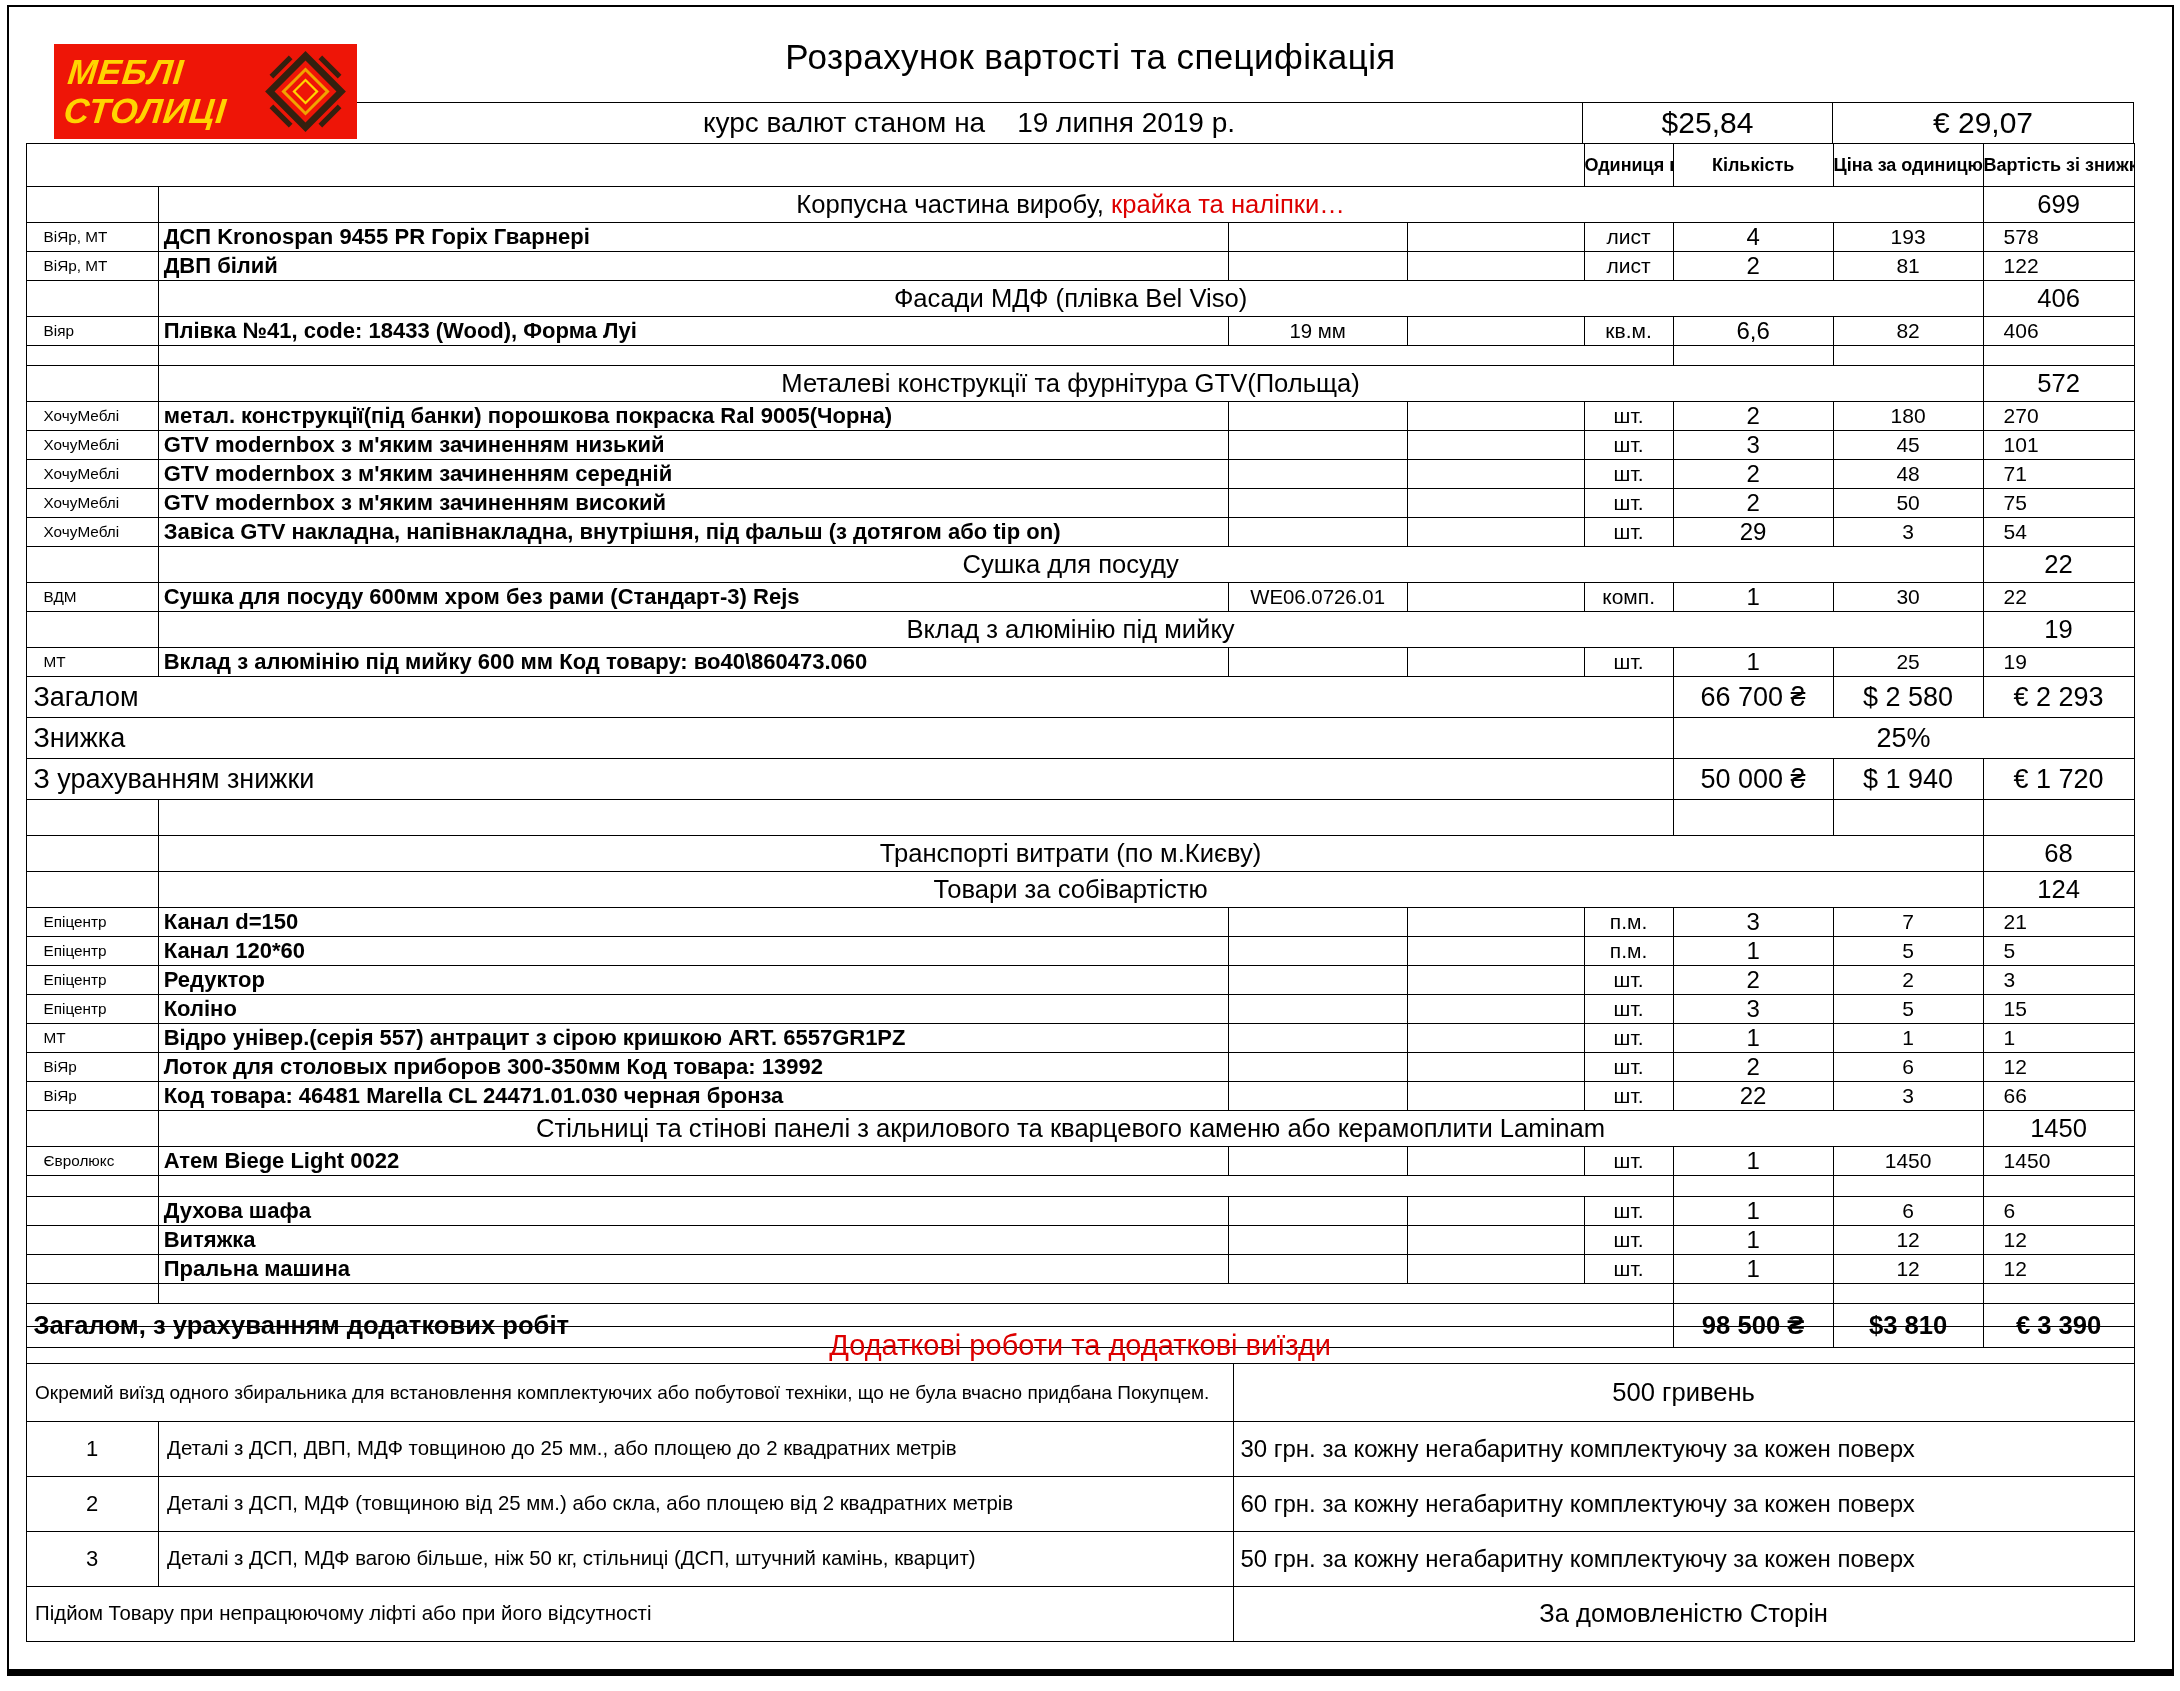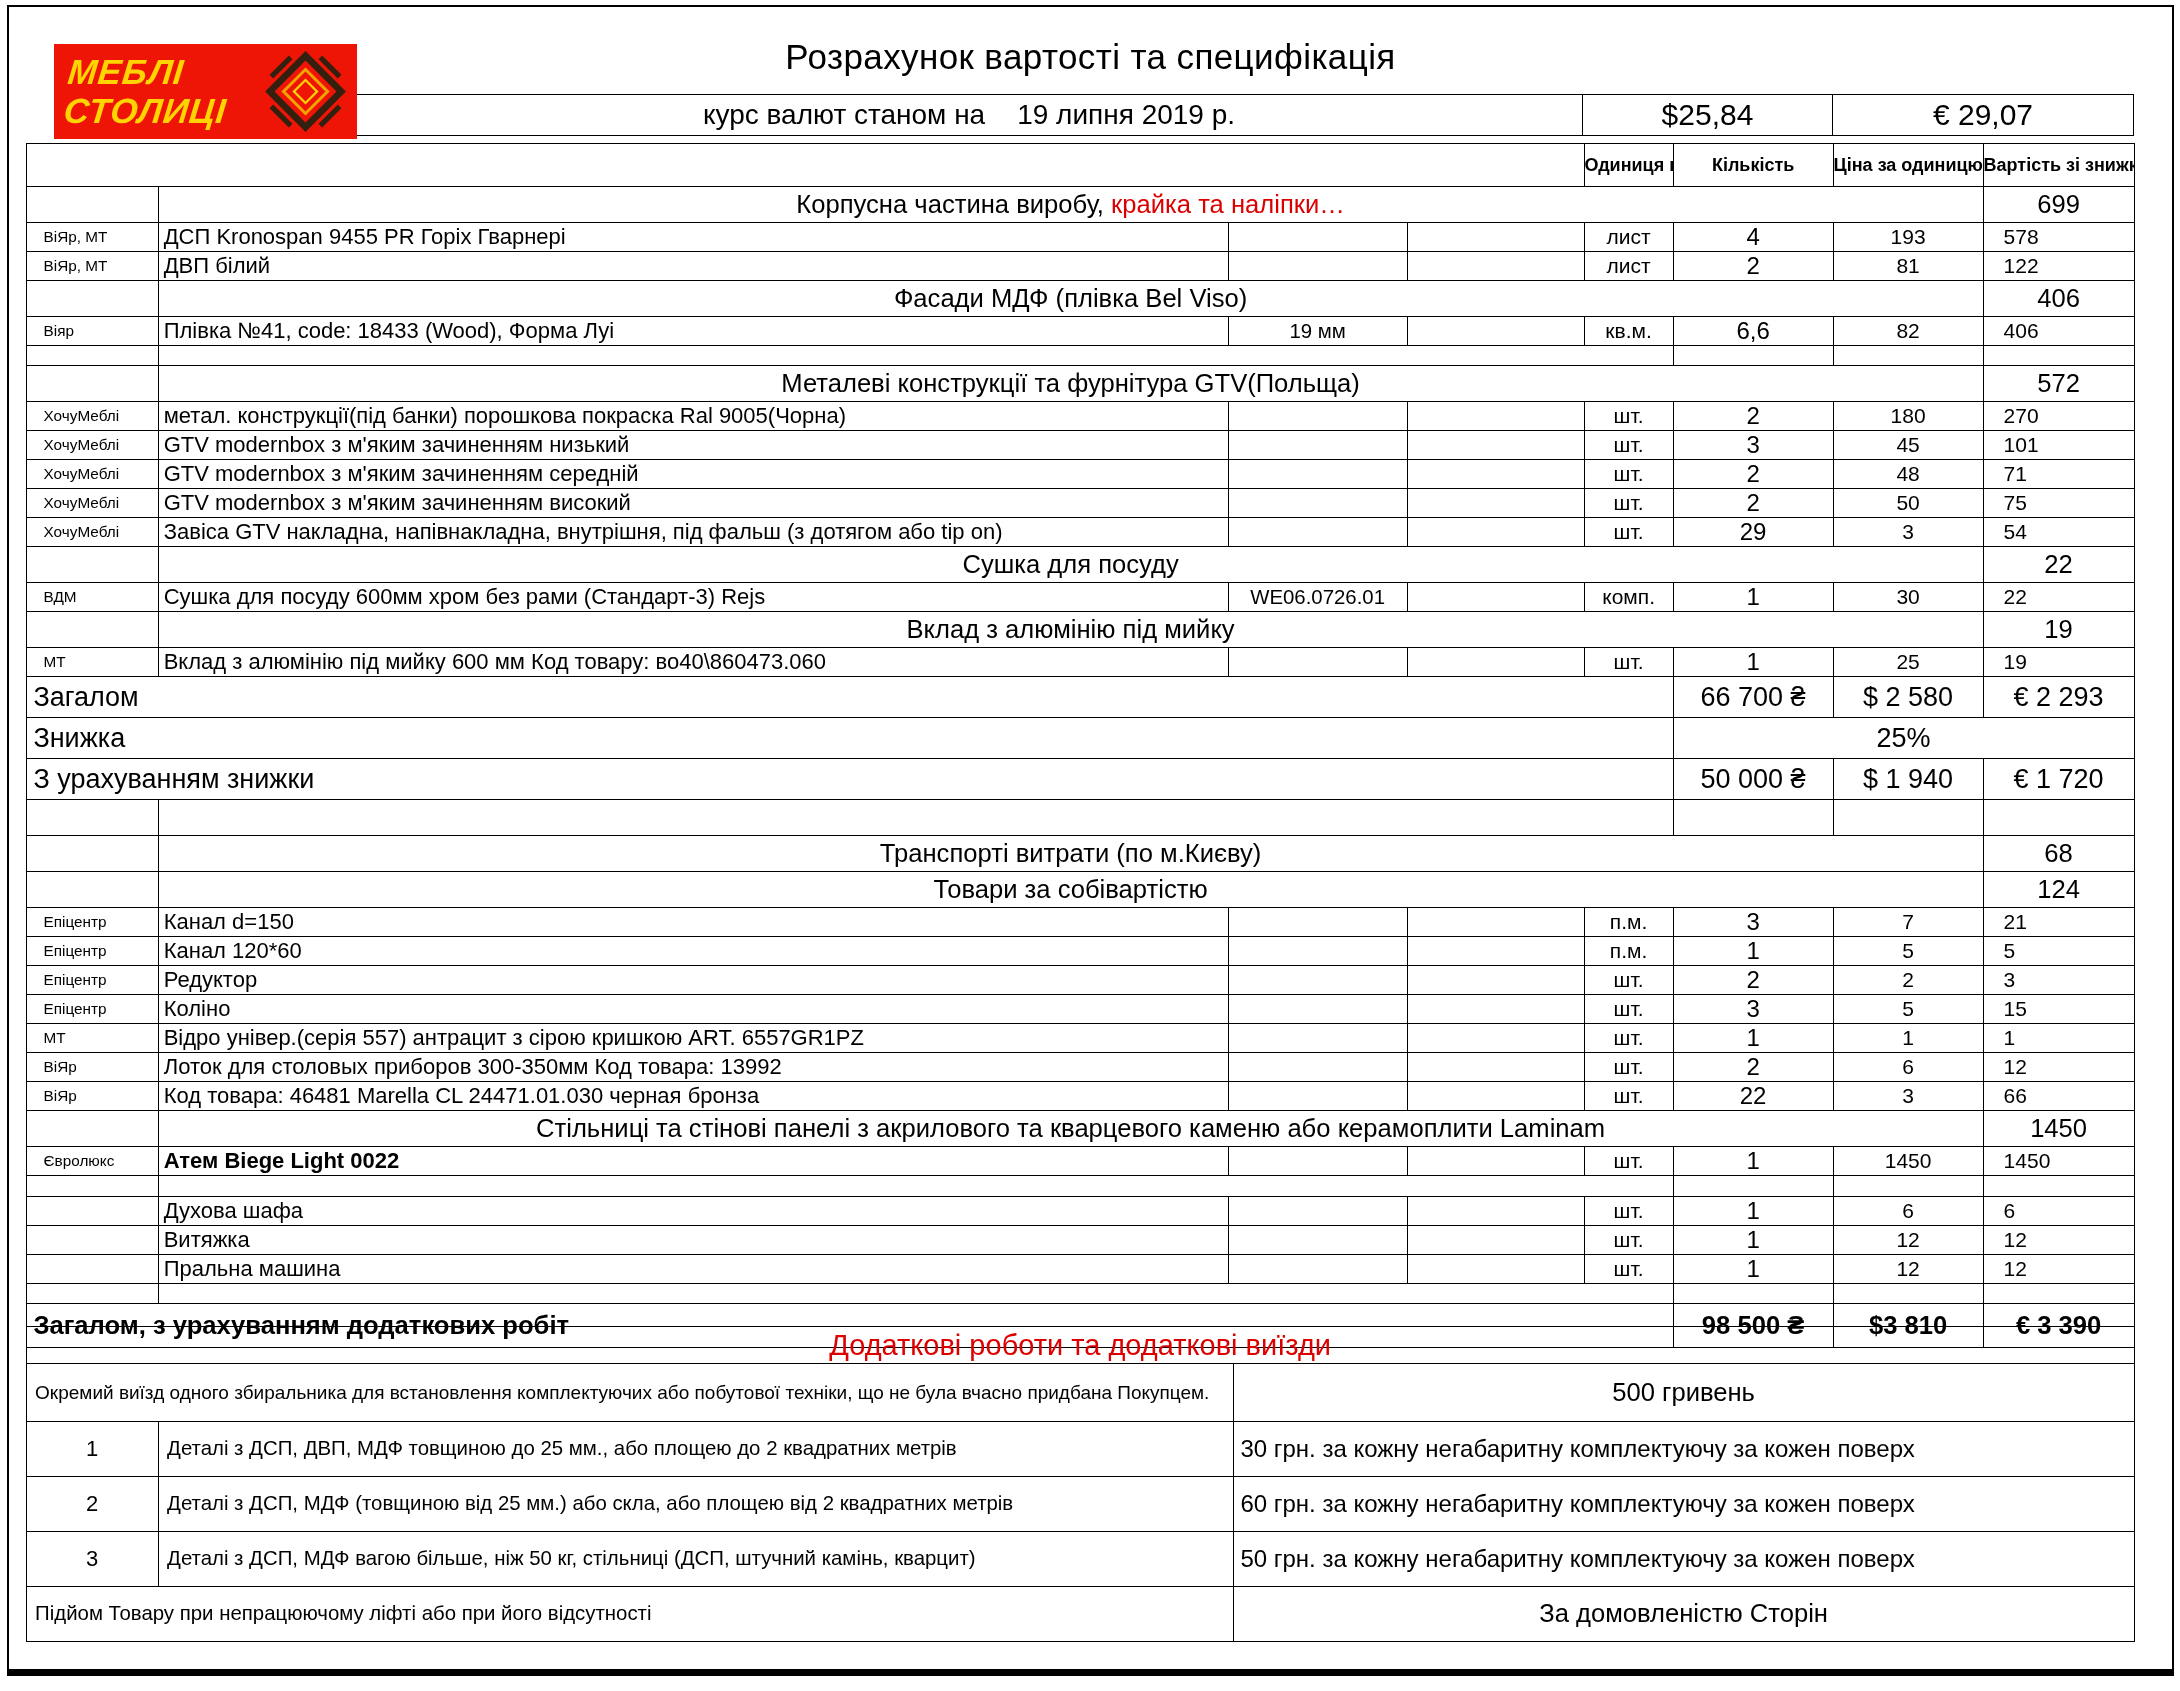--- a/index.html
+++ b/index.html
@@ -12,40 +12,40 @@
   
   .logo { position:absolute; left:54px; top:44px; width:303px; height:95px;
           background:#ee1507; display:flex; align-items:center; padding:3.4px 6.8px 3.4px 12px; z-index:5; }
   .logo-text { flex:1; color:#ffd400; font-weight:bold; font-style:italic;
                font-size:35px; line-height:1.12; letter-spacing:0.9px; transform:skewX(-6deg); }
   .logo-emblem { width:89px; height:89px; flex:0 0 auto; }
 
   
   .doc-title { position:absolute; left:0; top:37px; width:2181px; text-align:center;
                font-size:35px; letter-spacing:0.4px; }
-  .rateband { position:absolute; left:356px; top:94px; height:42px; display:flex; }
+  .rateband { position:absolute; left:356px; top:102px; height:42px; display:flex; }
   .rateband .cell { border:1.7px solid #000; height:42px; display:flex; align-items:center; justify-content:center; }
   .rate-label-cell { width:1227px; font-size:28px; gap:32px; border-left:none !important; }
   .rate-usd { width:250px; font-size:30px; border-left:none !important; }
   .rate-eur { width:301px; font-size:30px; border-left:none !important; }
 
   
   table { border-collapse:collapse; table-layout:fixed; }
   #main-table { position:absolute; left:25.6px; top:143px; width:2108px; }
   #main-table td { border:1.7px solid #000; overflow:hidden; white-space:nowrap; vertical-align:middle; }
   tr.colhead { height:43px; }
   tr.colhead td { font-size:18px; font-weight:bold; text-align:center; white-space:normal; line-height:1.15; }
   tr.section { height:36px; }
   tr.item { height:26.4px; }
   tr.empty { height:20.4px; }
   tr.empty-tall { height:36px; }
   tr.total, tr.discount { height:41px; }
   tr.grand { height:44px; }
   td.supplier { font-size:15.3px; padding-left:17px; }
-  td.desc { font-size:22px; padding-left:5.1px; }
+  td.desc { font-size:22px; padding-left:5.1px;font-weight:bold; }
   td.desc.bold { font-weight:bold; }
   td.c2 { font-size:20.4px; text-align:center; }
   td.unit { font-size:21px; text-align:center; }
   td.qty { font-size:24px; text-align:center; }
   td.price { font-size:21px; text-align:center; }
   td.cost { font-size:21px; padding-left:20px; }
   td.seclabel { font-size:25.6px; text-align:center; white-space:nowrap; }
   td.seclabel .red { color:#dd0000; }
   td.sectotal { font-size:25.6px; text-align:center; }
   td.biglabel { font-size:27px; padding-left:6.8px; }

